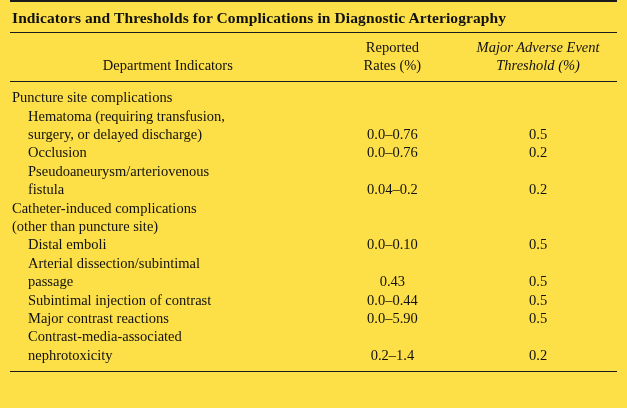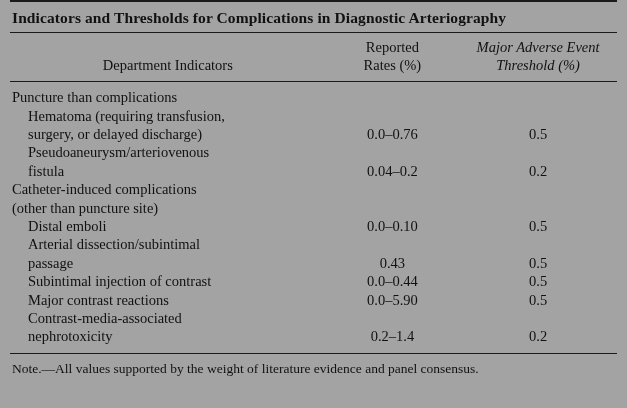--- a/index.html
+++ b/index.html
@@ -13,21 +13,21 @@
     font-family: "Liberation Serif", serif;
     color: #111111;
     overflow: hidden;
   }
   .table-wrap {
     position: relative;
     width: 627px;
     height: 408px;
     box-sizing: border-box;
     padding: 0 10px;
-    background: #a3a3a3;
+    background: #fde047;
   }
   .rule {
     border: none;
     border-top: 1px solid #1a1a1a;
     margin: 0;
     height: 0;
   }
   .rule.thick {
     border-top-width: 2px;
   }
@@ -110,32 +110,37 @@
 
   <table>
     <tbody>
       <tr>
         <td class="body-pad-top col-ind" style="width:52%"></td>
         <td class="body-pad-top col-rep" style="width:22%"></td>
         <td class="body-pad-top col-thr" style="width:26%"></td>
       </tr>
 
       <tr>
-        <td class="label indent-0">Puncture than complications</td>
+        <td class="label indent-0">Puncture site complications</td>
         <td class="num"></td>
         <td class="num"></td>
       </tr>
 
       <tr>
         <td class="label indent-1">Hematoma (requiring transfusion,
  surgery, or delayed discharge)</td>
         <td class="num" style="vertical-align:bottom">0.0–0.76</td>
         <td class="num" style="vertical-align:bottom">0.5</td>
       </tr>
 
+      <tr>
+        <td class="label indent-1">Occlusion</td>
+        <td class="num">0.0–0.76</td>
+        <td class="num">0.2</td>
+      </tr>
 
       <tr>
         <td class="label indent-1">Pseudoaneurysm/arteriovenous
  fistula</td>
         <td class="num" style="vertical-align:bottom">0.04–0.2</td>
         <td class="num" style="vertical-align:bottom">0.2</td>
       </tr>
 
       <tr>
         <td class="label indent-0">Catheter-induced complications
@@ -173,15 +178,14 @@
         <td class="label indent-1">Contrast-media-associated
  nephrotoxicity</td>
         <td class="num" style="vertical-align:bottom">0.2–1.4</td>
         <td class="num" style="vertical-align:bottom">0.2</td>
       </tr>
     </tbody>
   </table>
 
   <hr class="rule" style="margin-top:7px">
 
-  <div class="note">Note.—All values supported by the weight of literature evidence and panel consensus.</div>
 
 </div>
 
 </body></html>

